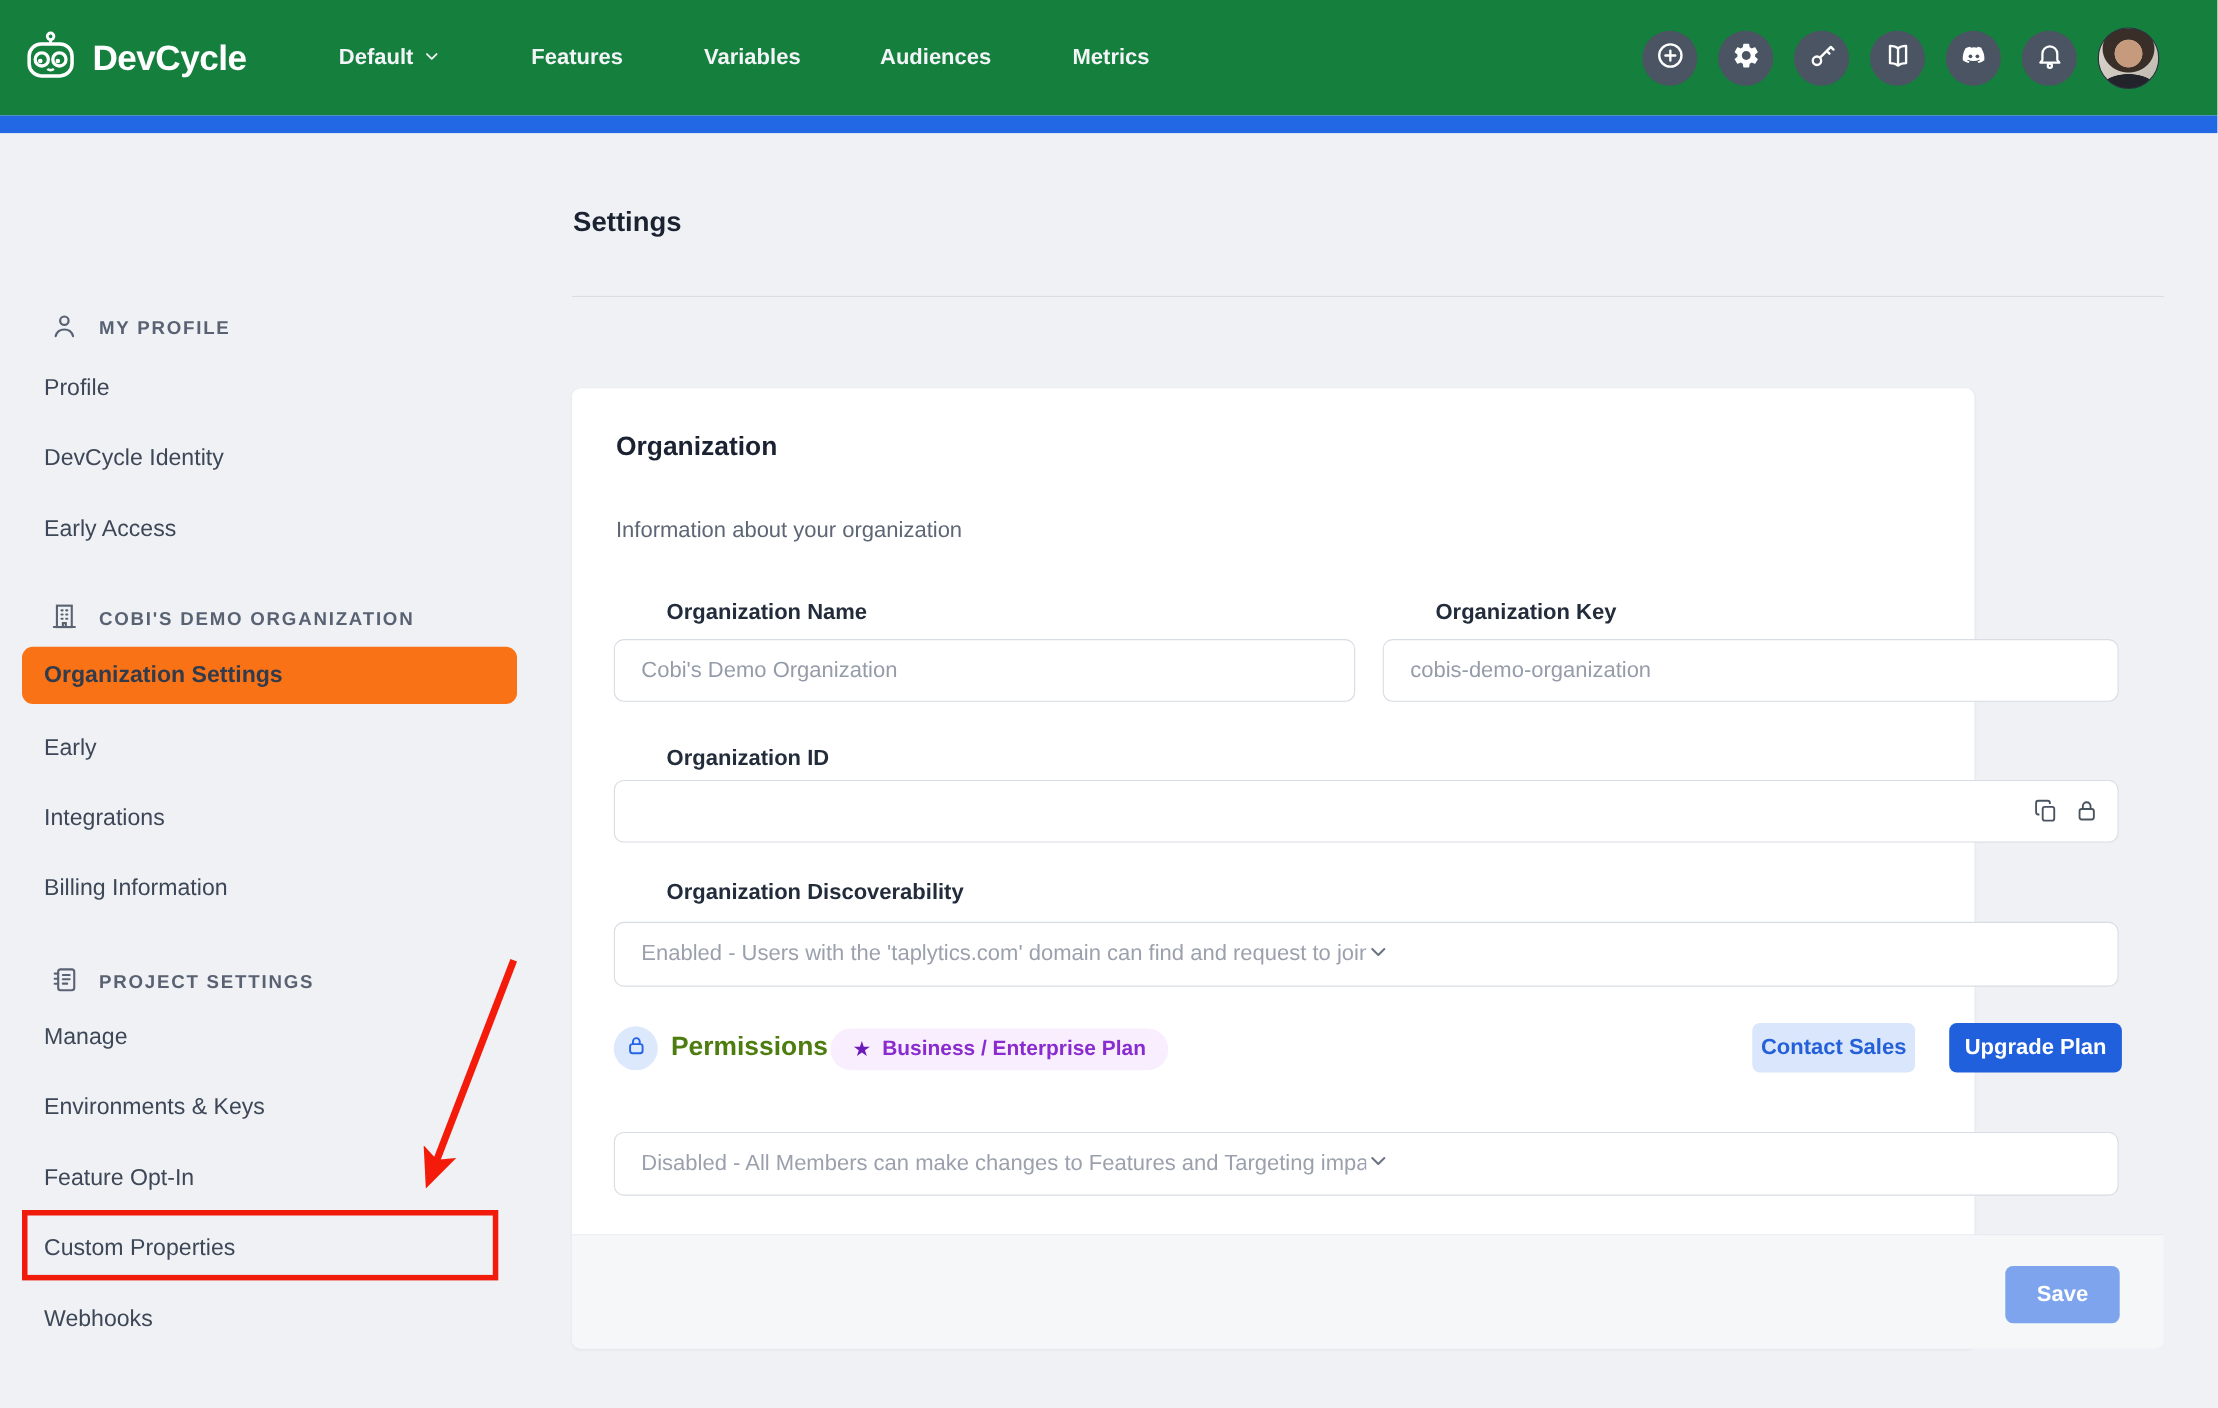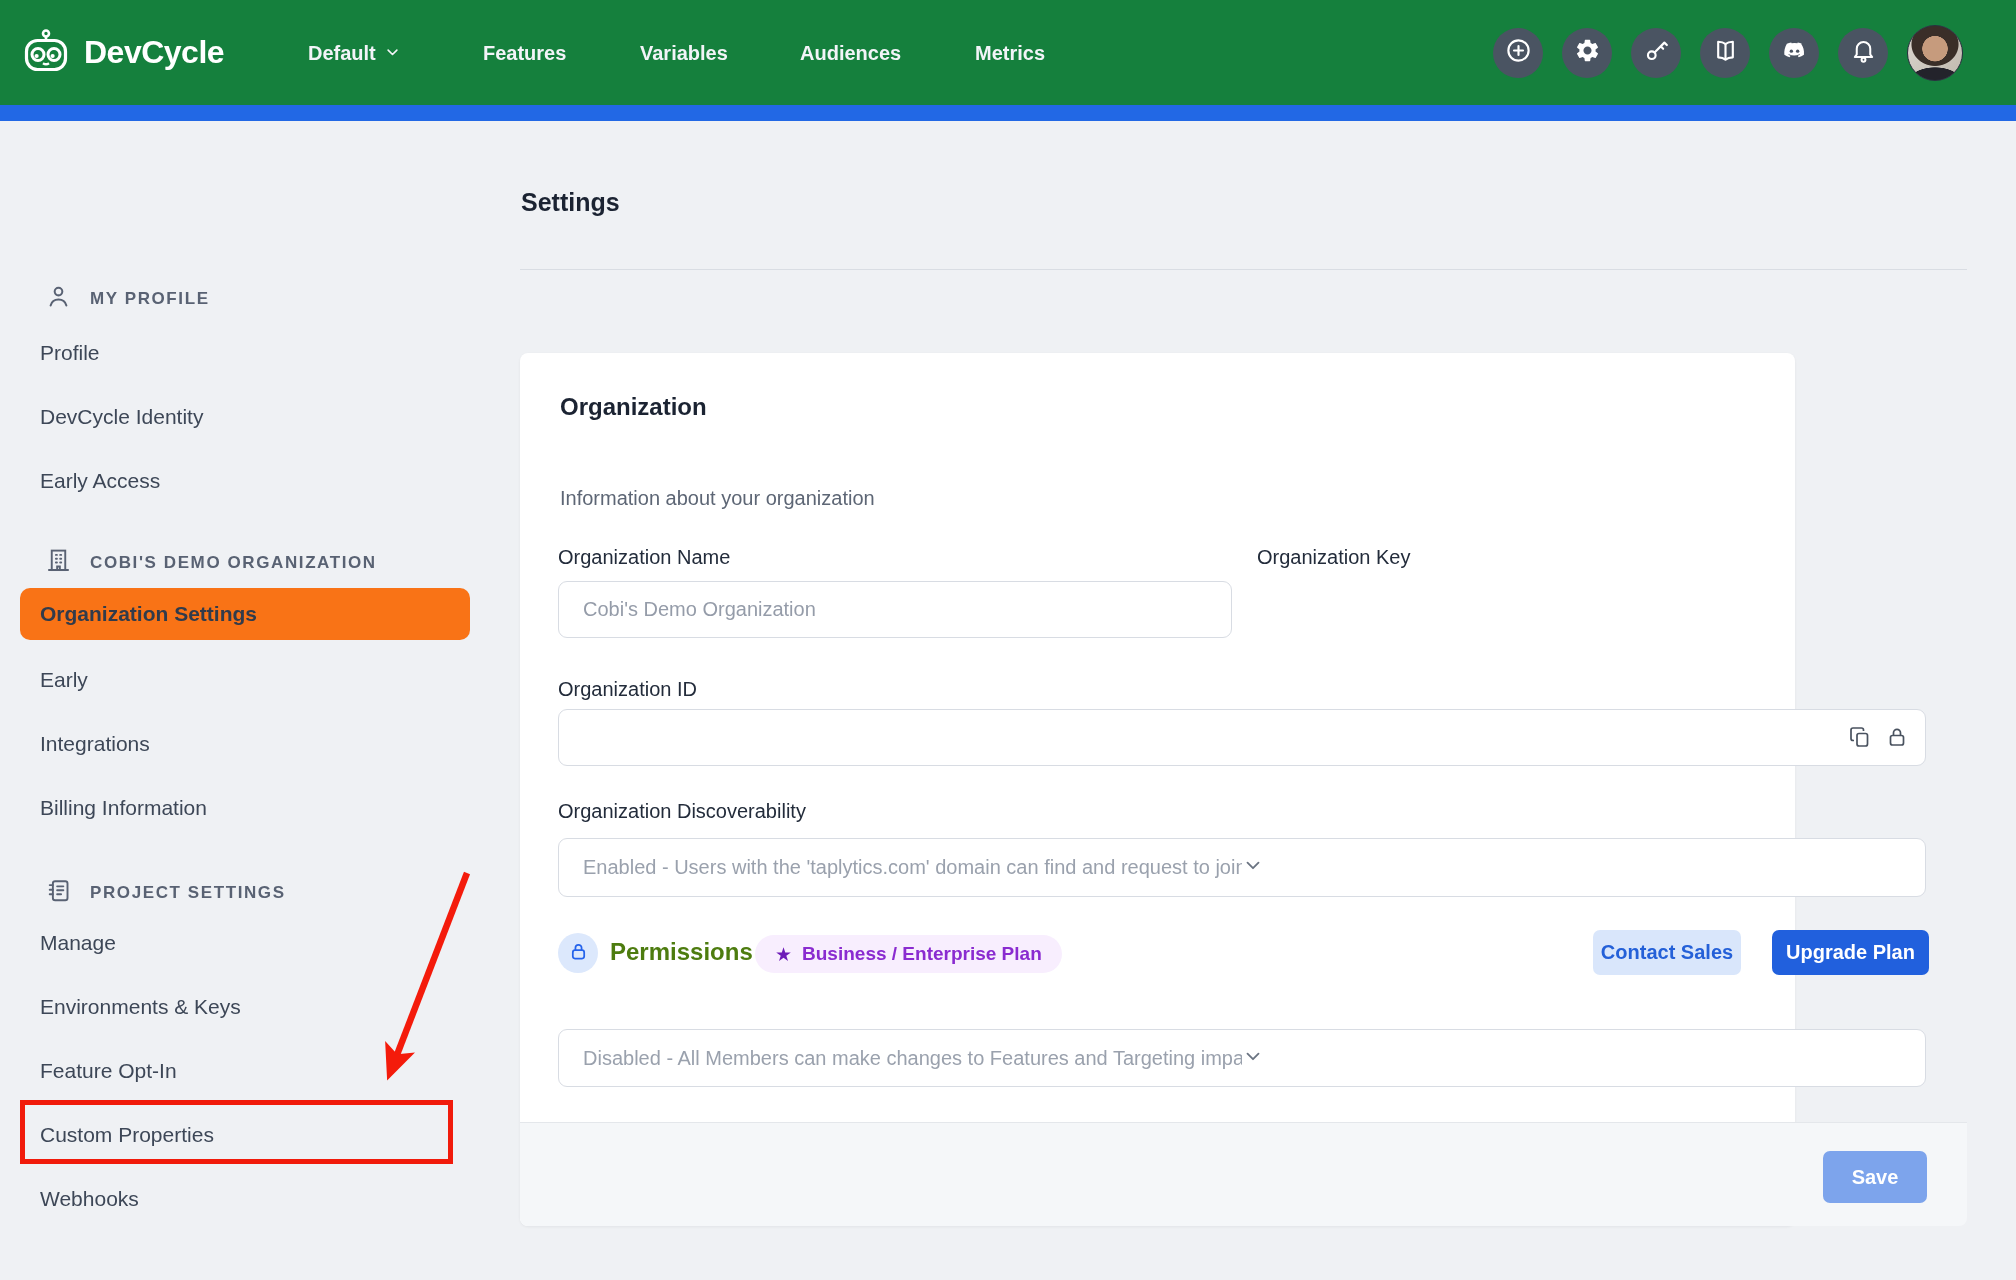--- a/index.html
+++ b/index.html
@@ -33,22 +33,22 @@
   .side-item-active { position:absolute; left:20px; width:450px; height:52px; background:#f97316; border-radius:10px; display:flex; align-items:center; cursor:pointer; }
   .side-item-active span { margin-left:20px; font-size:21px; font-weight:600; color:#313b4b; }
   
   .ann-box { position:absolute; left:20px; top:1100px; width:433px; height:64px; border:5px solid #f11b0b; z-index:20; pointer-events:none; }
   .ann-arrow { position:absolute; left:360px; top:855px; z-index:20; pointer-events:none; }
   
   .page-title { position:absolute; left:521px; top:188px; font-size:25px; font-weight:700; color:#1b2332; }
   .title-divider { position:absolute; left:520px; top:269px; width:1447px; height:1px; background:#d9dde3; }
   .card { position:absolute; left:520px; top:353px; width:1275px; height:873px; background:#fff; border-radius:8px; box-shadow:0 1px 3px rgba(16,24,40,.06); }
   .card-title { position:absolute; left:40px; top:40px; font-size:24px; font-weight:700; color:#1b2332; }
-  .card-sub { position:absolute; left:40px; top:118px; font-size:20px; color:#5d6675;margin-top:16px; }
-  .f-label { position:absolute; font-size:20px; font-weight:400; color:#232c3b; }
+  .card-sub { position:absolute; left:40px; top:118px; font-size:20px; color:#5d6675; }
+  .f-label { position:absolute; font-size:20px; font-weight:700; color:#232c3b;margin-left:48px; }
   .t-input { position:absolute; height:57px; border:1.5px solid #d8dce3; border-radius:9px; background:#fff; font-family:inherit; font-size:20px; color:#959ca9; padding:0 24px; outline:none; }
   .sel { position:absolute; height:59px; border:1.5px solid #d8dce3; border-radius:9px; background:#fff; display:flex; align-items:center; padding:0 24px; cursor:pointer; }
   .sel span { font-size:20px; color:#9aa1ad; flex:1; white-space:nowrap; overflow:hidden; }
   .sel svg { width:22px; height:22px; color:#6b7482; flex:none; }
   .field-icons { position:absolute; display:flex; gap:13px; color:#49525f; }
   .field-icons svg { width:24px; height:24px; cursor:pointer; }
   .perm-lock { position:absolute; left:38px; top:580px; width:40px; height:40px; border-radius:50%; background:#dce8fc; color:#2563eb; display:flex; align-items:center; justify-content:center; }
   .perm-lock svg { width:21px; height:21px; }
   .perm-title { position:absolute; left:90px; top:585px; font-size:24px; font-weight:700; color:#4d7c0f; }
   .plan-badge { position:absolute; left:235px; top:582px; height:38px; padding:0 20px; border-radius:19px; background:#f8eefe; display:flex; align-items:center; gap:10px; }
@@ -208,20 +208,21 @@
 <h1 class="page-title">Settings</h1>
 <div class="title-divider"></div>
 
 <section class="card">
   <h2 class="card-title">Organization</h2>
   <p class="card-sub">Information about your organization</p>
 
   <label class="f-label" style="left:38px; top:193px">Organization Name</label>
   <input class="t-input" style="left: 38px; top: 228px; width: 674px;" value="Cobi's Demo Organization">
   <label class="f-label" style="left:737px; top:193px">Organization Key</label>
+  <input class="t-input" style="left: 737px; top: 228px; width: 669px;" value="cobis-demo-organization">
 
   <label class="f-label" style="left:38px; top:325px">Organization ID</label>
   <input class="t-input" style="left: 38px; top: 356px; width: 1368px; padding-right: 110px;" value="">
   <div class="field-icons" style="left:1328px; top:372px">
     <span>
       <svg viewBox="0 0 24 24" width="24" height="24" fill="none" stroke="currentColor" stroke-width="1.7" stroke-linejoin="round">
           <rect x="9" y="8.5" width="10.5" height="12.5" rx="2"></rect>
           <path d="M6 15.5H5a2 2 0 0 1-2-2V5a2 2 0 0 1 2-2h8.5a2 2 0 0 1 2 2v1"></path>
         </svg>
     </span>

